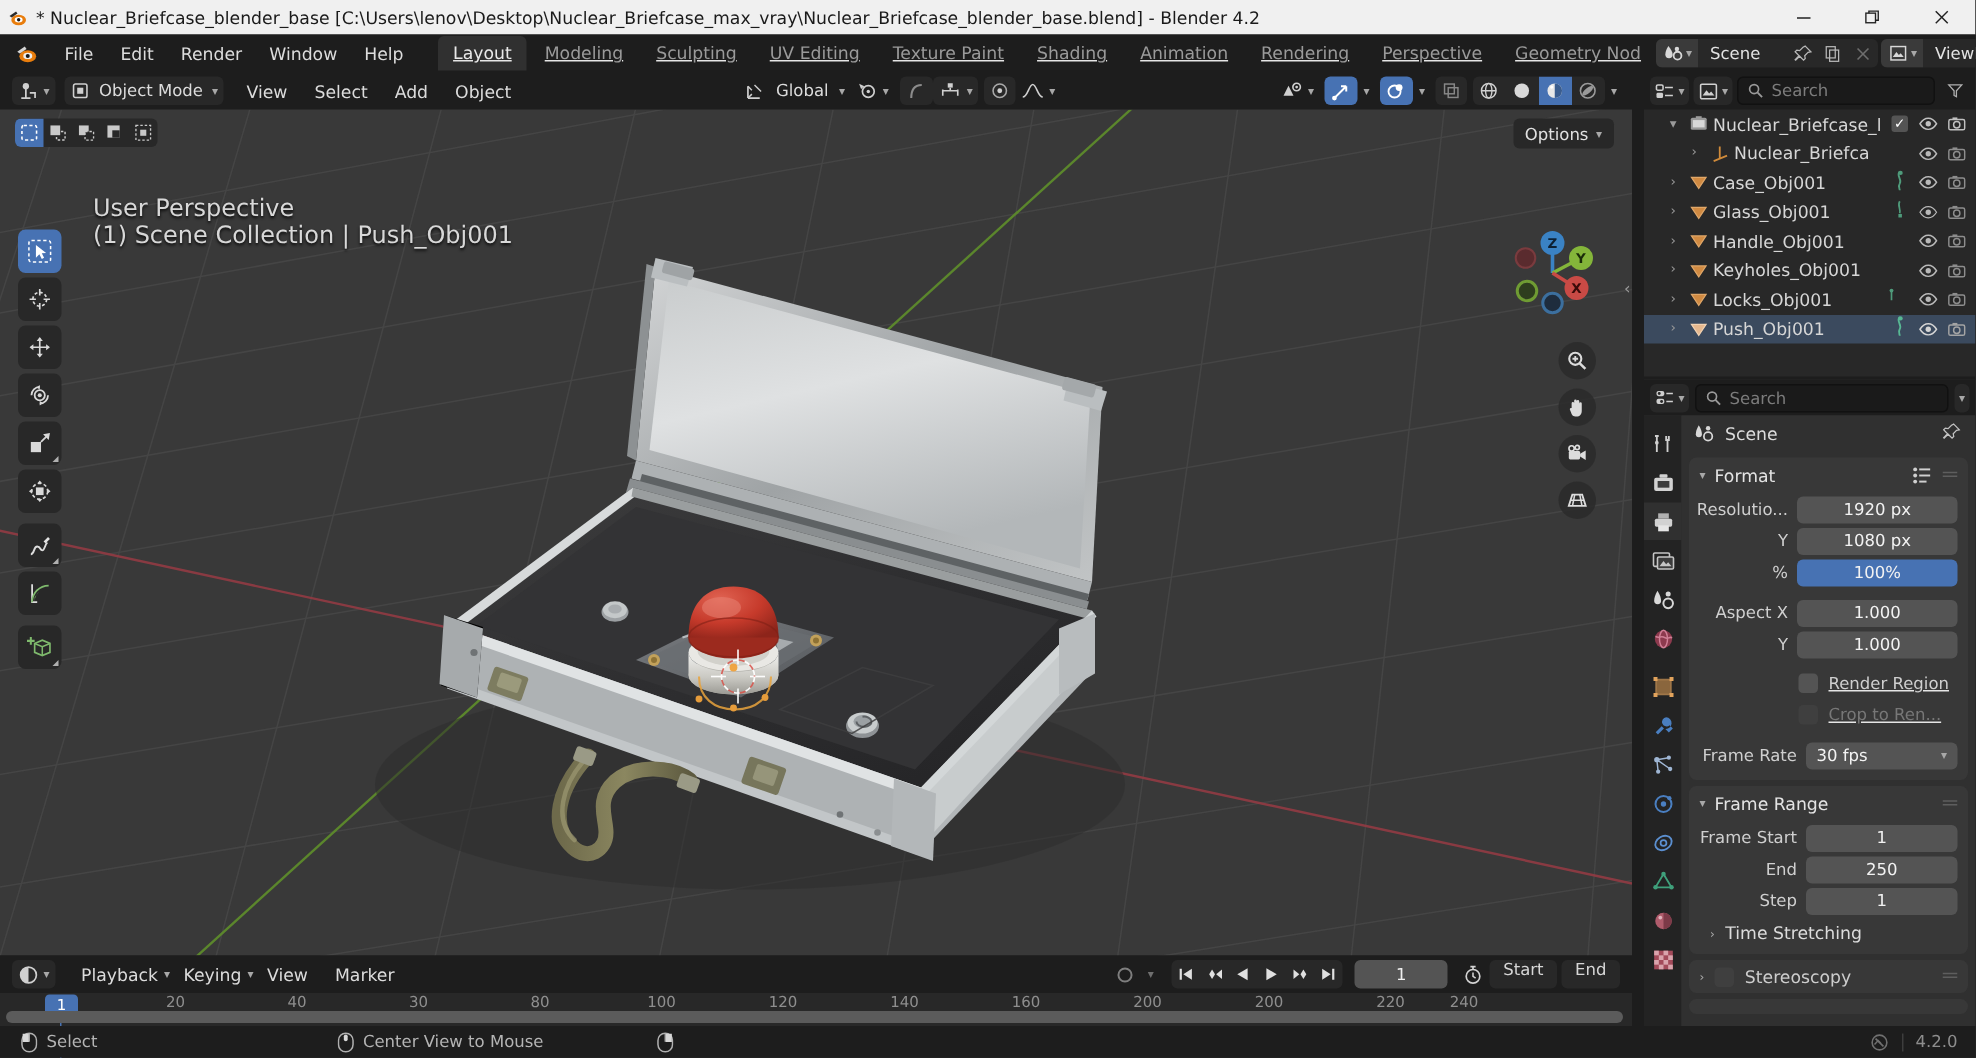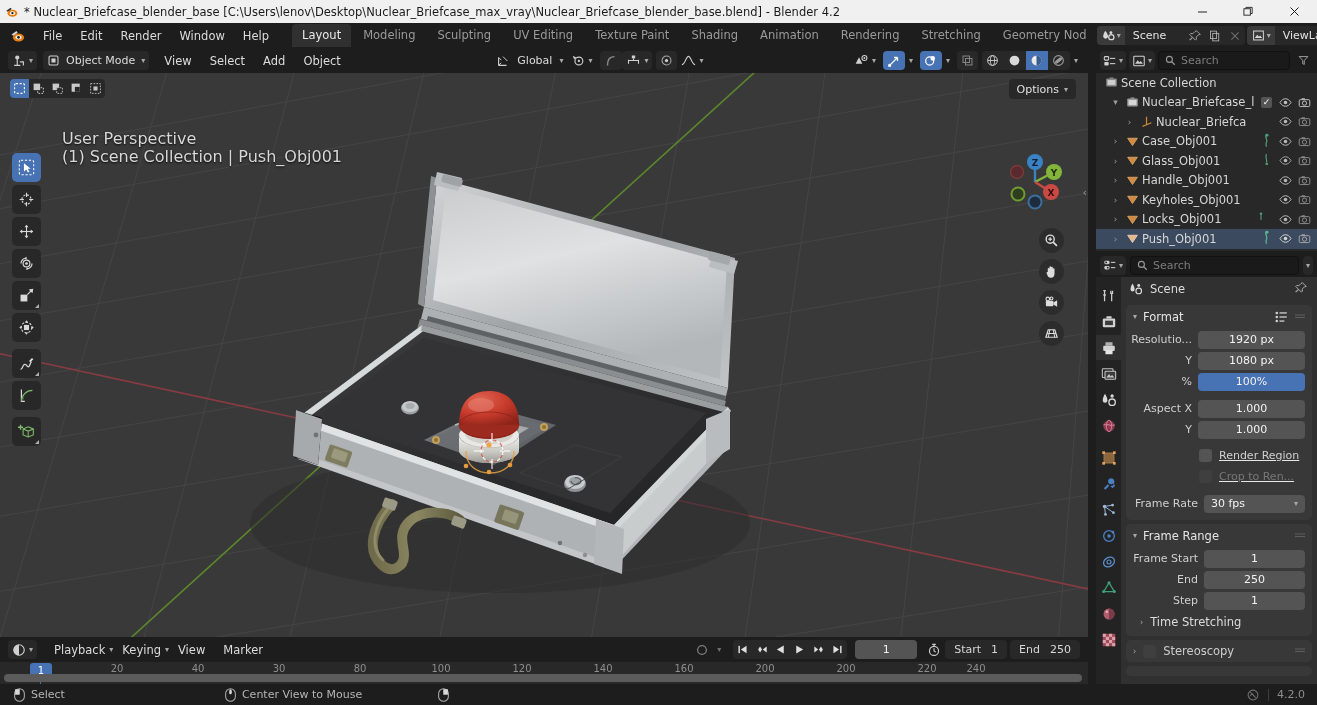--- a/index.html
+++ b/index.html
@@ -34,21 +34,21 @@
   .menubar {
     position:absolute; left:0; top:23px; width:1317px; height:25px;
     background:#1d1d1d;
     display:flex; align-items:center;
   }
   .blender-logo { margin:0 8px 0 10px; display:flex; align-items:center; }
   .menu-item {
     padding:3px 9px; color:#dcdcdc; font-size:11.5px; border-radius:3px;
     white-space:nowrap;
   }
-  .wsp-tabs { display:flex; align-items:center; margin-left:14px; gap:2px; }
+  .wsp-tabs { display:flex; align-items:center; margin-left:14px; gap:2px;text-decoration:underline; }
   .wsp-tab {
     padding:4px 10px 5px; color:#9a9a9a; font-size:11.5px; white-space:nowrap;
     border-radius:4px 4px 0 0;
   }
   .wsp-tab.active { background:#303030; color:#e9e9e9; }
   .menu-right { margin-left:auto; display:flex; align-items:center; gap:2px; padding-right:6px; }
   .sceneblock, .layerblock {
     display:flex; align-items:center; background:#282828; border-radius:4px;
     height:19px; overflow:hidden;
   }
@@ -138,21 +138,21 @@
   .timeline { position:absolute; left:0; top:637px; width:1088px; height:47px; background:#1d1d1d; }
   .tl-header { position:absolute; left:0; top:0; width:1088px; height:25px; display:flex; align-items:center; }
   .tl-playctl { display:flex; background:#282828; border-radius:4px; overflow:hidden; height:19px; }
   .tl-playctl > div { width:19px; display:flex; align-items:center; justify-content:center; }
   .numfield {
     background:#545454; border-radius:4px; height:19px; min-width:66px;
     display:flex; align-items:center; justify-content:center; font-size:11px; color:#f0f0f0;
   }
   .lblfield {
     background:#282828; border-radius:4px; height:19px;
-    display:flex; align-items:center; gap:10px; padding:0 9px; font-size:11px; color:#d6d6d6;
+    display:flex; align-items:center; gap:10px; padding:0 9px; font-size:11px; color:#d6d6d6;flex-direction:column;
   }
   .tl-ruler { position:absolute; left:0; top:25px; width:1088px; height:22px; background:#282828; }
   .tl-tick { position:absolute; top:1px; font-size:10px; color:#8e8e8e; transform:translateX(-50%); }
   .tl-scroll {
     position:absolute; left:4px; bottom:2px; height:8px; width:1078px;
     background:#5b5b5b; border-radius:4px;
   }
   .tl-playhead { position:absolute; top:0; width:0; }
   .tl-ph-box {
     position:absolute; top:1px; left:-10px; width:22px; height:14px; background:#4772b3;
@@ -302,21 +302,21 @@
 
     <div class="wsp-tabs">
       <div class="wsp-tab active">Layout</div>
       <div class="wsp-tab">Modeling</div>
       <div class="wsp-tab">Sculpting</div>
       <div class="wsp-tab">UV Editing</div>
       <div class="wsp-tab">Texture Paint</div>
       <div class="wsp-tab">Shading</div>
       <div class="wsp-tab">Animation</div>
       <div class="wsp-tab">Rendering</div>
-      <div class="wsp-tab">Stretching</div>
+      <div class="wsp-tab">Perspective</div>
       <div class="wsp-tab">Geometry Nod</div>
     </div>
 
     <div class="menu-right">
       <div class="sceneblock">
         <div class="sb-icon">
           <svg width="13" height="13" viewBox="0 0 16 16">
             <path d="M4 2 C2.2 5 1.5 7 1.5 9 a3 3 0 0 0 6 0 C7.5 7 6 4.5 4 2 Z" fill="#d8d8d8"></path>
             <circle cx="11" cy="4.5" r="1.8" fill="#d8d8d8"></circle>
             <circle cx="11.5" cy="10" r="3.2" fill="none" stroke="#d8d8d8" stroke-width="1.5"></circle>
@@ -1003,30 +1003,20 @@
       </div>
       <div class="sb-btn">
         <svg width="11" height="11" viewBox="0 0 14 14">
             <path d="M1.5 2 L12.5 2 L8 7 L8 12 L6 11 L6 7 Z" fill="none" stroke="#b0b0b0" stroke-width="1.1"></path>
           </svg>
       </div>
     </div>
 
     <div class="ol-rows">
 
-      <div class="ol-row" style="padding-left:6px">
-        <div class="ol-ico">
-          <svg width="13" height="13" viewBox="0 0 16 16">
-              <rect x="1.5" y="3" width="13" height="10" rx="1.4" fill="#8a8a8a"></rect>
-              <rect x="3.2" y="5" width="9.6" height="6" fill="#cfcfcf"></rect>
-              <rect x="5.6" y="1.8" width="4.8" height="1.6" fill="#8a8a8a"></rect>
-            </svg>
-        </div>
-        <div class="ol-name">Scene Collection</div>
-      </div>
 
       <div class="ol-row" style="padding-left:12px">
         <div class="ol-disc">▾</div>
         <div class="ol-ico">
           <svg width="13" height="13" viewBox="0 0 16 16">
               <rect x="1.5" y="3" width="13" height="10" rx="1.4" fill="#9a9a9a"></rect>
               <rect x="3.2" y="5" width="9.6" height="6" fill="#d8d8d8"></rect>
               <rect x="5.6" y="1.8" width="4.8" height="1.6" fill="#9a9a9a"></rect>
             </svg>
         </div>

